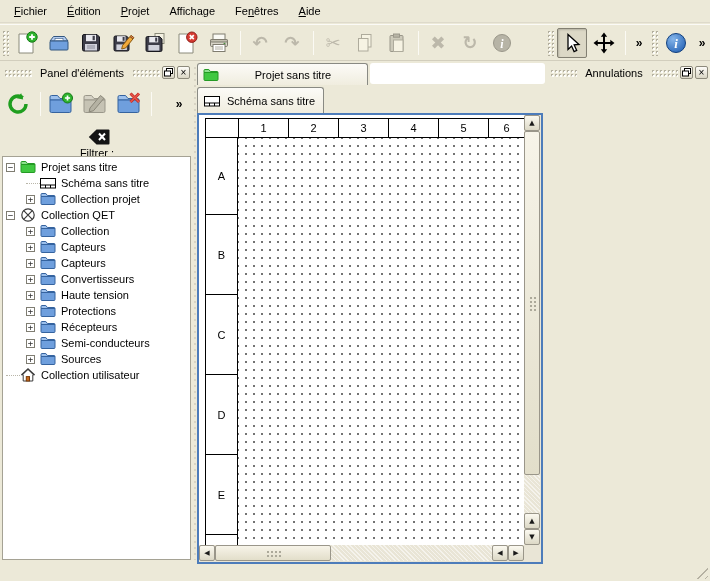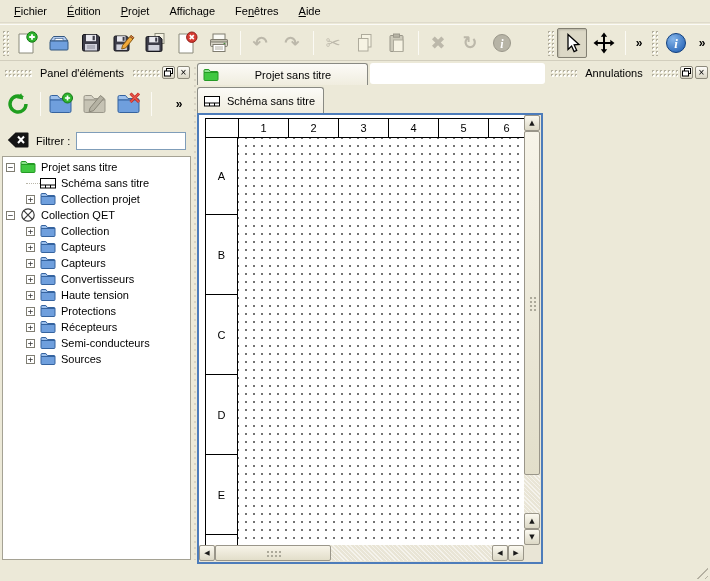--- a/index.html
+++ b/index.html
@@ -49,21 +49,21 @@
     display:flex; align-items:center; justify-content:center;
     font-size:10px; line-height:1; }
   .dock-btn svg { display:block; }
 
   
   #left-title { left:4px; top:63px; width:186px; }
   #left-toolbar { position:absolute; left:2px; top:85px; width:190px; height:37px;
     display:flex; align-items:center; }
   #left-toolbar .tbtn { width:32px; height:32px; }
   #filter-row { position:absolute; left:2px; top:129px; width:190px; height:24px;
-    display:flex; align-items:center; }
+    display:flex; align-items:center;flex-direction:column; }
   #filter-clear { width:24px; height:18px; margin-left:4px; display:flex;
     align-items:center; justify-content:center; }
   #filter-label { margin-left:6px; margin-right:6px; }
   #filter-input { width:110px; height:18px; border:1px solid #7f9db9; background:#fff;
     font-family:inherit; font-size:11px; padding:0 3px; }
 
   #elements-tree { position:absolute; left:2px; top:156px; width:189px; height:404px;
     background:#fff; border:1px solid #a5a294; overflow:hidden; padding-top:2px; }
   .tree-row { height:16px; display:flex; align-items:center; white-space:nowrap; }
   .expander { width:9px; height:9px; border:1px solid #7f7d72; background:#fff;
@@ -518,20 +518,31 @@
       </div>
       <div class="tree-row" style="padding-left: 23px;">
         <span class="expander">+</span>
         <span class="ticon">
           <svg viewBox="0 0 16 16">
             <path d="M1 5.5 v-2 a1 1 0 0 1 1-1 h3.8 l1.6 2 h6.6 a1 1 0 0 1 1 1 z" fill="#9dc0ec" stroke="#35639f"></path>
             <path d="M1 5.5 h14 v7 a1 1 0 0 1-1 1 H2 a1 1 0 0 1-1-1 z" fill="#6f9fdd" stroke="#35639f"></path>
           </svg>
         </span>
         <span>Sources</span>
+      </div>
+      <div class="tree-row" style="padding-left: 3px;">
+        <span class="expander-spacer"></span>
+        <span class="ticon">
+          <svg viewBox="0 0 16 16">
+            <path d="M1.5 8.2 L8 2 l6.5 6.2" fill="none" stroke="#3a3a3a" stroke-width="1.6"></path>
+            <path d="M3.2 7.6 V14 h9.6 V7.6" fill="#fff" stroke="#3a3a3a"></path>
+            <rect x="6.3" y="9.6" width="3.2" height="4.4" fill="#c96a1e" stroke="#7a3c0a"></rect>
+          </svg>
+        </span>
+        <span>Collection utilisateur</span>
       </div>
     </div>
 
   <div class="splitter-v" style="left:192px; top:63px; height:497px;"></div>
 
   <div class="tab" id="project-tab">
     <span class="ticon">
         <svg viewBox="0 0 16 16">
           <path d="M1 5.5 v-2 a1 1 0 0 1 1-1 h3.8 l1.6 2 h6.6 a1 1 0 0 1 1 1 z" fill="#8fe08f" stroke="#259a25"></path>
           <path d="M1 5.5 h14 v7 a1 1 0 0 1-1 1 H2 a1 1 0 0 1-1-1 z" fill="#41c841" stroke="#259a25"></path>

